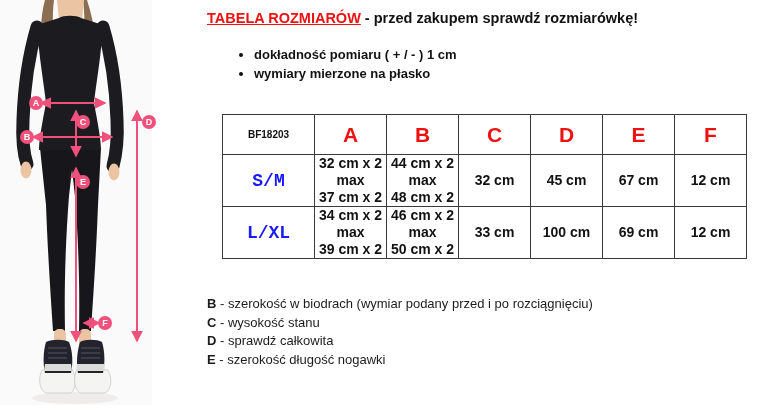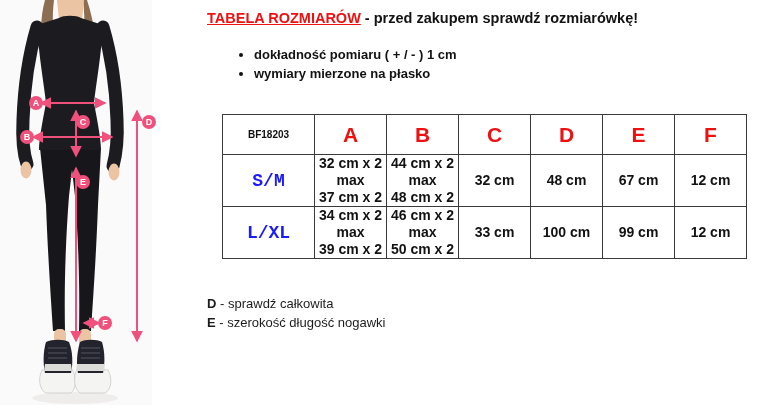--- a/index.html
+++ b/index.html
@@ -159,38 +159,40 @@
       </tr>
       <tr>
         <td class="cell-size">S/M</td>
         <td class="cell-val">32 cm x 2
 max
 37 cm x 2</td>
         <td class="cell-val">44 cm x 2
 max
 48 cm x 2</td>
         <td class="cell-val">32 cm</td>
-        <td class="cell-val">48 cm</td>
+        <td class="cell-val">45 cm</td>
         <td class="cell-val">67 cm</td>
         <td class="cell-val">12 cm</td>
       </tr>
       <tr>
         <td class="cell-size">L/XL</td>
         <td class="cell-val">34 cm x 2
 max
 39 cm x 2</td>
         <td class="cell-val">46 cm x 2
 max
 50 cm x 2</td>
         <td class="cell-val">33 cm</td>
         <td class="cell-val">100 cm</td>
-        <td class="cell-val">99 cm</td>
+        <td class="cell-val">69 cm</td>
         <td class="cell-val">12 cm</td>
       </tr>
     </tbody>
   </table>
 
   <div class="legend">
+    <div class="row"><b>B</b> <span>- szerokość w biodrach (wymiar podany przed i po rozciągnięciu)</span></div>
+    <div class="row"><b>C</b> <span>- wysokość stanu</span></div>
     <div class="row"><b>D</b> <span>- sprawdź całkowita</span></div>
     <div class="row"><b>E</b> <span>- szerokość długość nogawki</span></div>
   </div>
 
 </div>
 
 </body></html>

